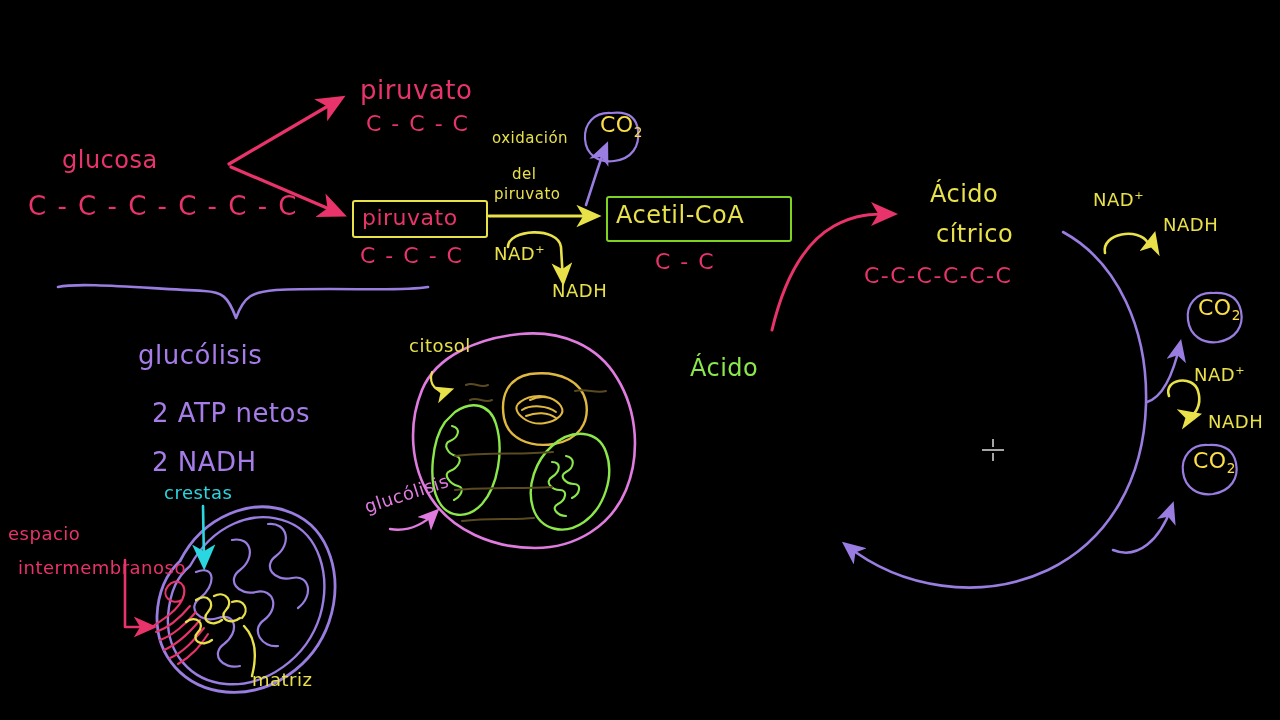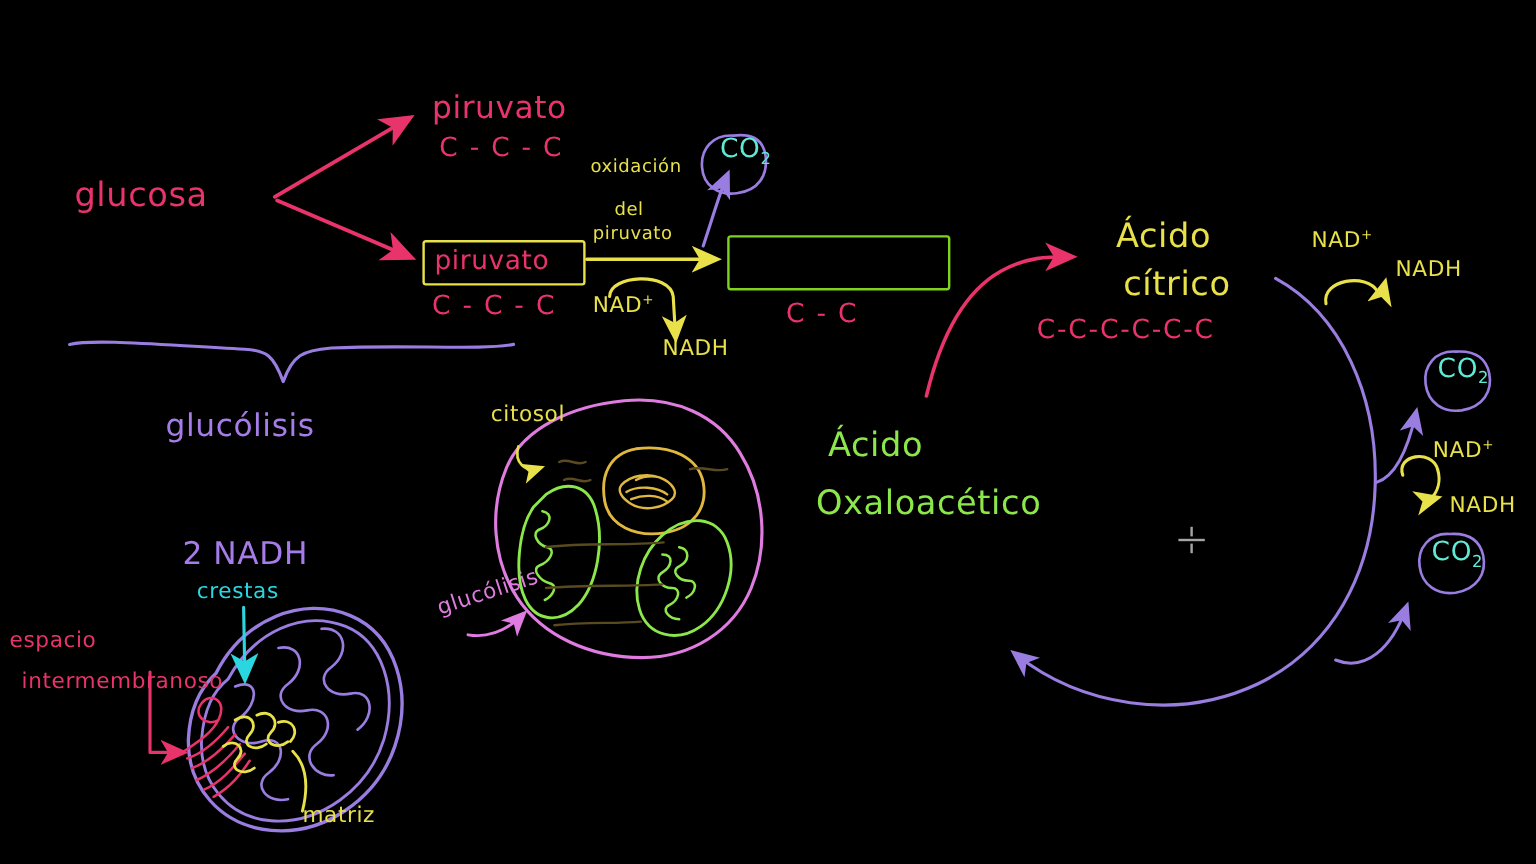--- a/index.html
+++ b/index.html
@@ -30,25 +30,25 @@
     line-height: 1.08;
     font-family: "DejaVu Sans", sans-serif;
     letter-spacing: 0.5px;
   }
   .hand { font-weight: 400; }
 
   
   .c-pink   { color: #e8336b; }
   .c-yellow { color: #e8e14a; }
   .c-green  { color: #8ce84a; }
-  .c-purple { color: #5eead4; }
+  .c-purple { color: #fde047; }
   .c-cyan   { color: #2ad6e0; }
   .c-violet { color: #a57ce8; }
 
-  .sz-xl { font-size: 28px; }
+  .sz-xl { font-size: 24px; }
   .sz-lg { font-size: 26px; }
   .sz-md { font-size: 22px; }
   .sz-sm { font-size: 18px; }
   .sz-xs { font-size: 15px; }
 
   .chain { letter-spacing: 1.5px; }
   .sup { font-size: 0.62em; vertical-align: super; }
   .sub { font-size: 0.62em; vertical-align: sub; }
 
   .boxed {
@@ -182,57 +182,59 @@
 
       <path d="M186,622 C196,614 206,624 198,632 C190,640 202,648 212,640
                M196,600 C208,592 216,604 208,612 C200,620 212,628 222,620
                M214,596 C226,590 234,602 226,610 C218,618 230,626 240,618
                M232,602 C244,598 250,610 242,618" stroke="#e8e14a" stroke-width="2.3"></path>
       <path d="M244,626 C258,640 256,660 252,676" stroke="#e8e14a" stroke-width="2.4"></path>
     </g>
   </svg>
 
   <div class="lbl hand c-pink sz-xl" style="left:62px; top:148px;">glucosa</div>
+  <div class="lbl hand c-pink sz-lg chain" style="left:28px; top:192px;">C - C - C - C - C - C</div>
 
   <div class="lbl hand c-pink sz-lg" style="left:360px; top:76px;">piruvato</div>
   <div class="lbl hand c-pink sz-md chain" style="left:366px; top:112px;">C - C - C</div>
 
   <div class="boxed" style="left:352px; top:200px; width:136px; height:38px;"></div>
   <div class="lbl hand c-pink sz-md" style="left:362px; top:206px;">piruvato</div>
   <div class="lbl hand c-pink sz-md chain" style="left:360px; top:244px;">C - C - C</div>
 
   <div class="lbl hand c-yellow sz-xs" style="left:492px; top:130px;">oxidación</div>
   <div class="lbl hand c-yellow sz-xs" style="left:512px; top:166px;">del</div>
   <div class="lbl hand c-yellow sz-xs" style="left:494px; top:186px;">piruvato</div>
 
   <div class="lbl hand c-yellow sz-sm" style="left:494px; top:244px;"><span>NAD</span><span class="sup">+</span></div>
   <div class="lbl hand c-yellow sz-sm" style="left:552px; top:281px;">NADH</div>
 
   <div class="lbl hand c-purple sz-md" style="left:600px; top:113px;"><span>CO</span><span class="sub">2</span></div>
 
   <div class="boxed green" style="left:606px; top:196px; width:186px; height:46px;"></div>
+  <div class="lbl hand c-yellow sz-xl" style="left:616px; top:203px;">Acetil-CoA</div>
   <div class="lbl hand c-pink sz-md chain" style="left:655px; top:250px;">C - C</div>
 
   <div class="lbl hand c-yellow sz-xl" style="left:930px; top:182px;">Ácido</div>
   <div class="lbl hand c-yellow sz-xl" style="left:936px; top:222px;text-align:right;">cítrico</div>
   <div class="lbl hand c-pink sz-md chain" style="left:864px; top:264px;">C-C-C-C-C-C</div>
 
   <div class="lbl hand c-green sz-xl" style="left:690px; top:356px;">Ácido</div>
-  <div class="lbl hand c-green sz-xl" style="left:680px; top:404px;">Oxaloacético</div>
 
   <div class="lbl hand c-yellow sz-sm" style="left:1093px; top:190px;"><span>NAD</span><span class="sup">+</span></div>
   <div class="lbl hand c-yellow sz-sm" style="left:1163px; top:215px;">NADH</div>
 
   <div class="lbl hand c-yellow sz-sm" style="left:1194px; top:365px;"><span>NAD</span><span class="sup">+</span></div>
   <div class="lbl hand c-yellow sz-sm" style="left:1208px; top:412px;">NADH</div>
 
   <div class="lbl hand c-purple sz-md" style="left:1198px; top:296px;"><span>CO</span><span class="sub">2</span></div>
   <div class="lbl hand c-purple sz-md" style="left:1193px; top:449px;"><span>CO</span><span class="sub">2</span></div>
 
   <div class="lbl hand c-violet sz-lg" style="left:138px; top:341px;">glucólisis</div>
+  <div class="lbl hand c-violet sz-lg" style="left:152px; top:399px;">2  ATP netos</div>
   <div class="lbl hand c-violet sz-lg" style="left:152px; top:448px;">2   NADH</div>
 
   <div class="lbl hand c-yellow sz-sm" style="left:409px; top:336px;">citosol</div>
   <div class="lbl hand c-magenta sz-sm" style="left:362px; top:498px; color:#e07ce0; transform:rotate(-18deg); transform-origin:left top;">glucólisis</div>
 
   <div class="lbl hand c-cyan sz-sm" style="left:164px; top:483px;">crestas</div>
   <div class="lbl hand c-pink sz-sm" style="left:8px; top:524px;">espacio</div>
   <div class="lbl hand c-pink sz-sm" style="left:2px; top:558px;margin-left:16px;">intermembranoso</div>
   <div class="lbl hand c-yellow sz-sm" style="left:252px; top:670px;">matriz</div>
 

